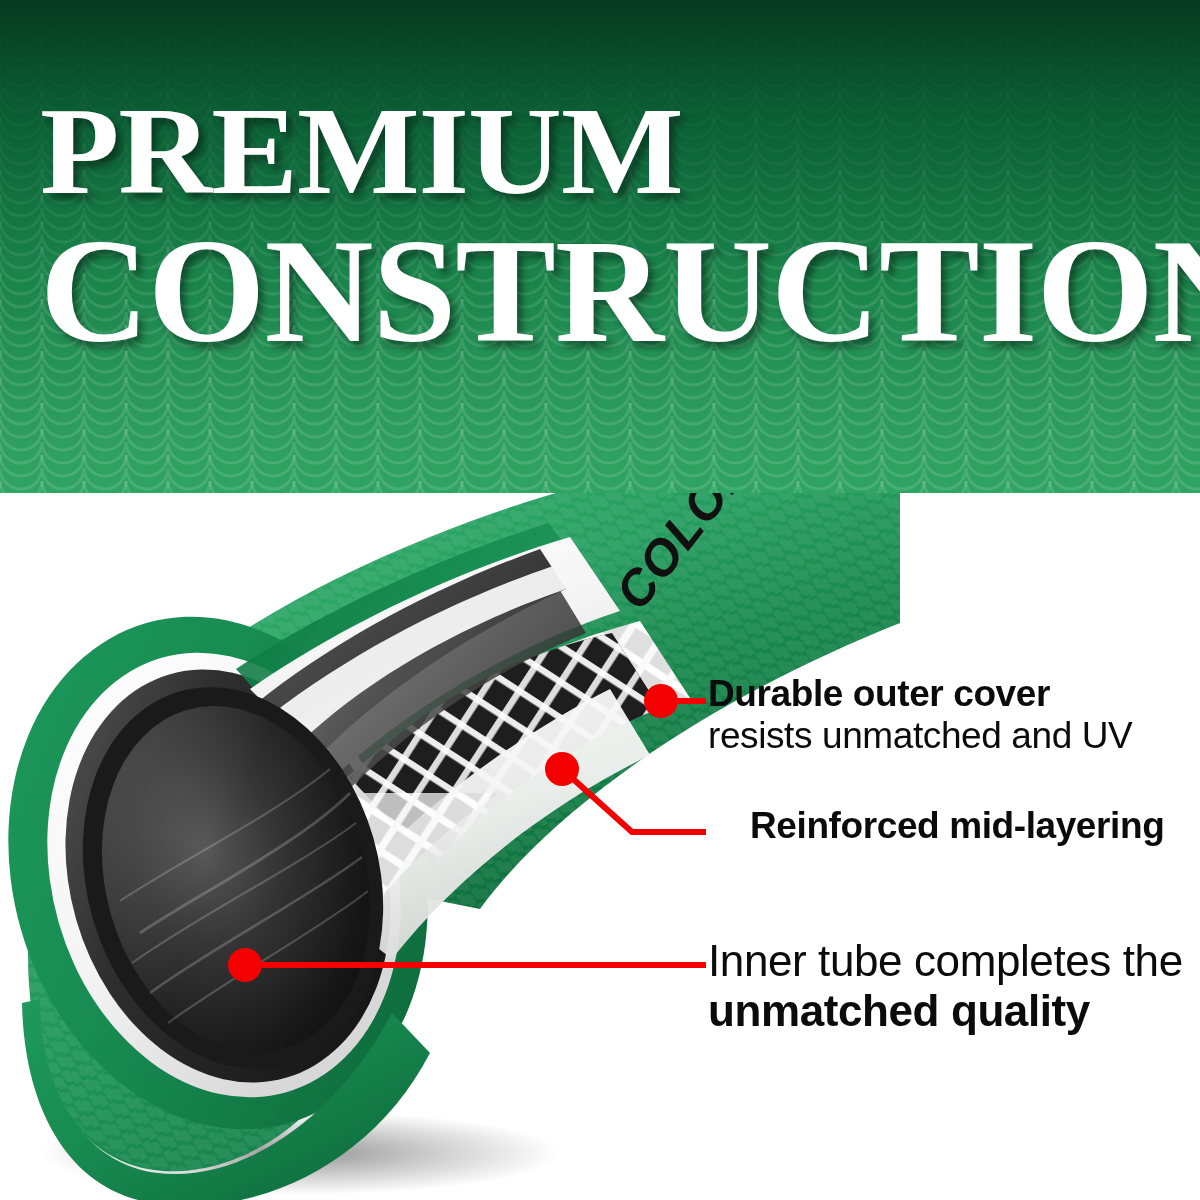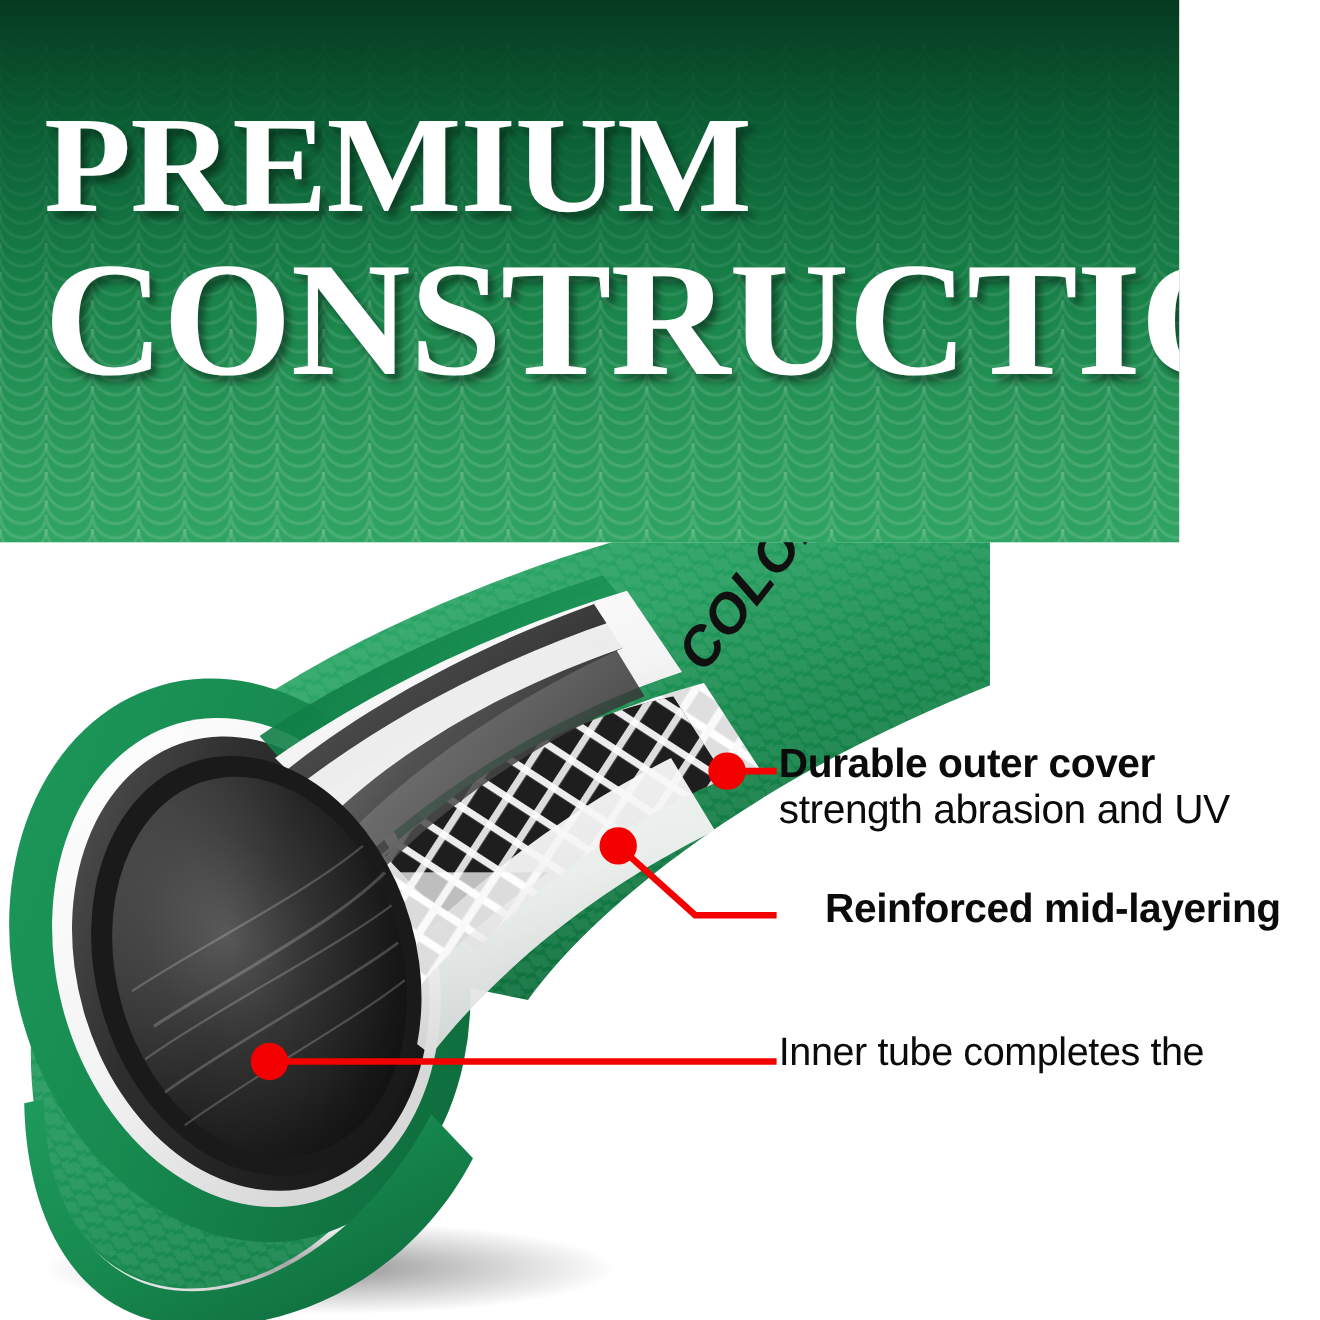--- a/index.html
+++ b/index.html
@@ -6,21 +6,21 @@
   body{
     width:1200px;height:1200px;
     background:#ffffff;
     font-family:"Liberation Sans", sans-serif;
     overflow:hidden;
   }
   .page{position:relative;width:1200px;height:1200px;overflow:hidden;background:#fff;}
 
   
   .header{
-    position:absolute;left:0;top:0;width:1072px;height:493px;
+    position:absolute;left:0;top:0;width:1200px;height:493px;
     background:
       linear-gradient(180deg,#063a20 0%, #0a5c33 22%, #19834a 55%, #2c9c5d 85%, #30a463 100%);
     overflow:hidden;
   }
   
   .scales{
     position:absolute;left:0;top:0;width:1200px;height:493px;
     background-image:
       radial-gradient(circle at 21px 0px, rgba(255,255,255,0) 19px, rgba(255,255,255,0.13) 20px, rgba(255,255,255,0.13) 22px, rgba(255,255,255,0) 23px),
       radial-gradient(circle at 0px 0px, rgba(255,255,255,0) 19px, rgba(255,255,255,0.13) 20px, rgba(255,255,255,0.13) 22px, rgba(255,255,255,0) 23px),
@@ -54,21 +54,21 @@
   .hose-svg{position:absolute;left:0;top:0;}
 
   
   .callouts{position:absolute;left:0;top:0;width:1200px;height:707px;}
   .callout{position:absolute;left:708px;width:480px;color:#0b0b0b;}
   .callout .ln{display:block;font-size:37px;line-height:1.13;letter-spacing:-0.4px;white-space:nowrap;}
   .callout .ln.b{font-weight:bold;}
   .c1{top:180px;}
   .c2{top:312px;margin-left:42px;}
   .c3{top:443px;}
-  .c3 .ln{font-size:36px;}
+  .c3 .ln{font-size:44px;}
 
   
   .leaders{position:absolute;left:0;top:0;width:1200px;height:707px;pointer-events:none;}
 </style>
 </head>
 <body>
 
 <div class="page">
 
   <div class="header">
@@ -277,26 +277,27 @@
       <circle cx="562" cy="276" r="17" fill="#f40000"></circle>
 
       <line x1="245" y1="472" x2="706" y2="472" stroke="#f40000" stroke-width="6"></line>
       <circle cx="245" cy="472" r="17" fill="#f40000"></circle>
     </svg>
 
     <div class="callouts">
 
       <div class="callout c1">
         <span class="ln b">Durable outer cover</span>
-        <span class="ln">strength abrasion and UV</span>
+        <span class="ln">resists unmatched and UV</span>
       </div>
 
       <div class="callout c2">
         <span class="ln b">Reinforced mid-layering</span>
       </div>
 
       <div class="callout c3">
         <span class="ln">Inner tube completes the</span>
+        <span class="ln b">unmatched quality</span>
       </div>
 
     </div>
   </div>
 </div>
 
 </body></html>

